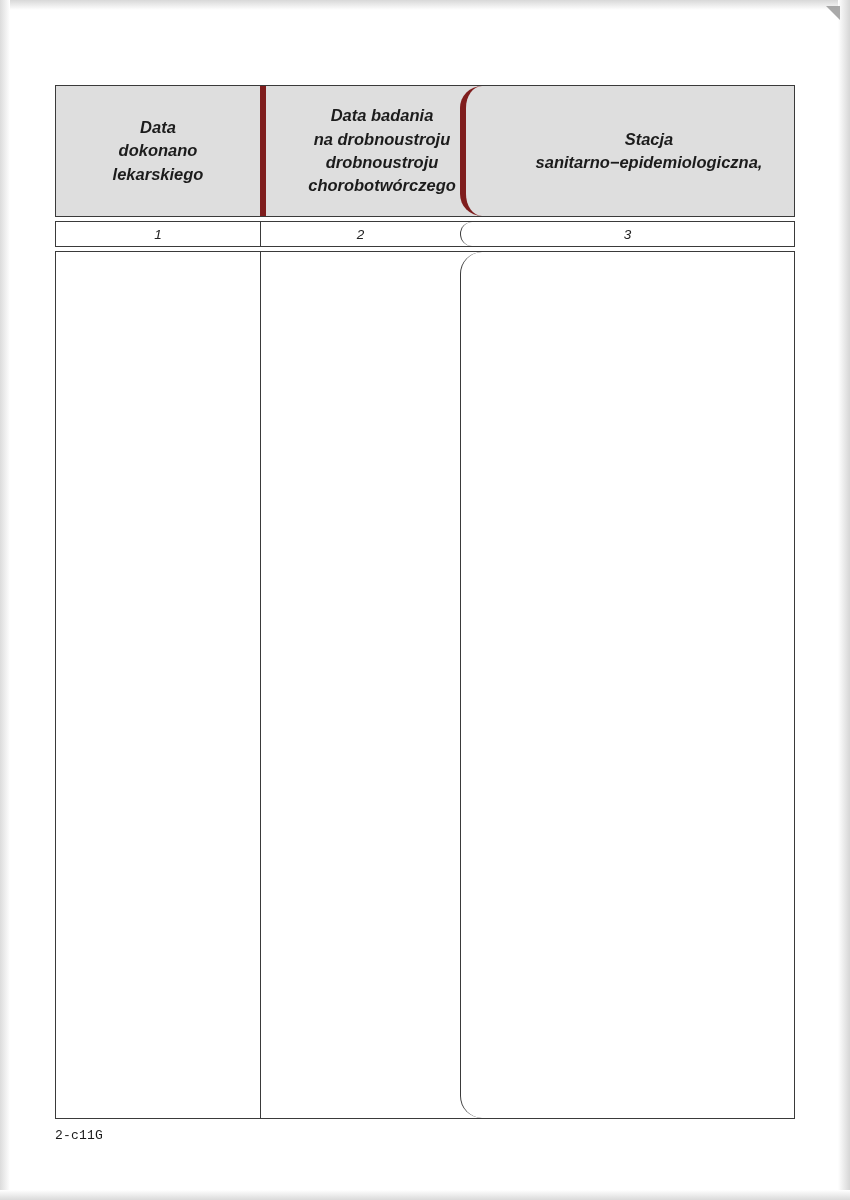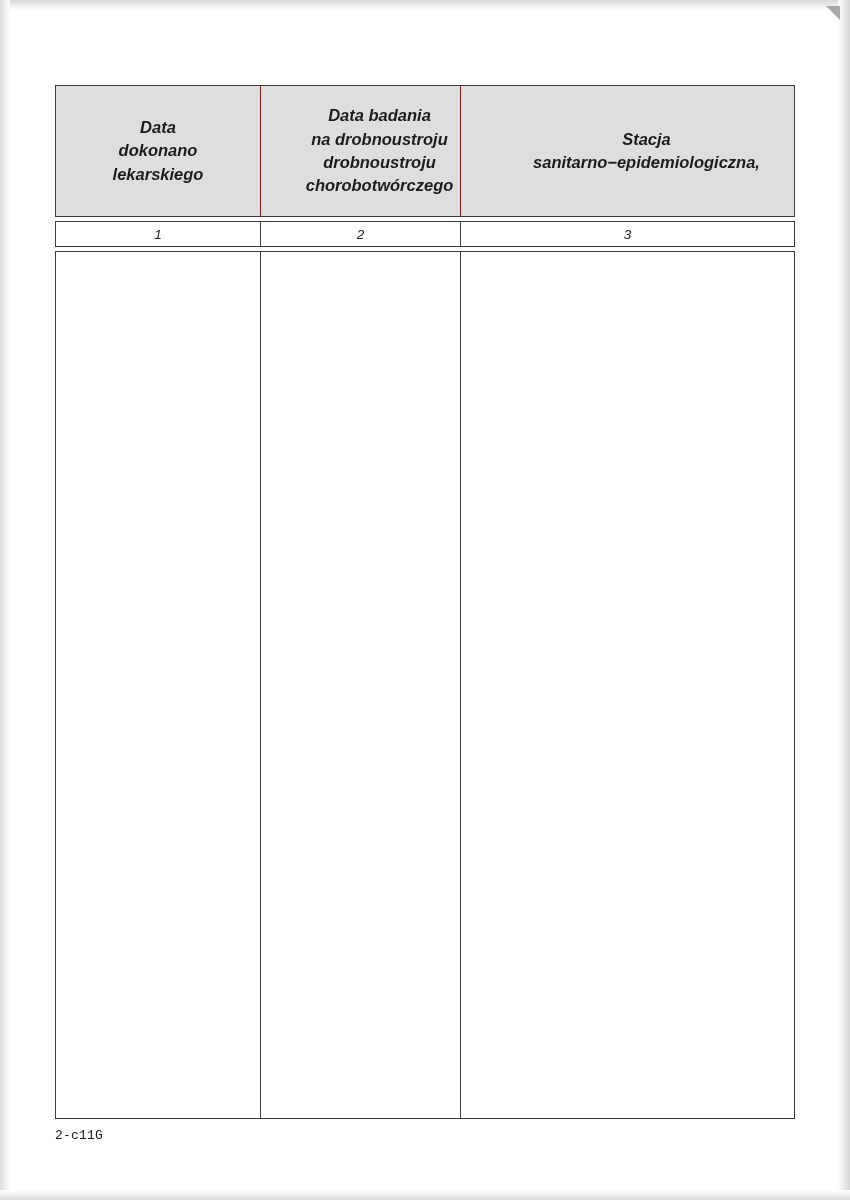--- a/index.html
+++ b/index.html
@@ -80,26 +80,26 @@
     justify-content: center;
     text-align: center;
     font-weight: bold;
     font-size: 16.5px;
     line-height: 1.42;
     padding: 4px 6px;
     background: #dedede;
     color: #1c1c1c;
   }
   .header-cell + .header-cell {
-    border-left: 1px solid #7f1d1d;
+    border-left: 6px solid #7f1d1d;
     padding-left: 44px;
   }
   .col1 { width: 204px; flex: 0 0 204px; }
   .col2 { width: 200px; flex: 0 0 200px; }
-  .col3 { width: 334px; flex: 1 1 auto; }
+  .col3 { width: 334px; flex: 1 1 auto; border-radius: 22px; }
 
   .number-row {
     display: flex;
     border: 1px solid #3a3a3a;
     border-top: none;
     box-sizing: border-box;
     height: 26px;
     margin-top: 4px;
     border-top: 1px solid #3a3a3a;
   }

